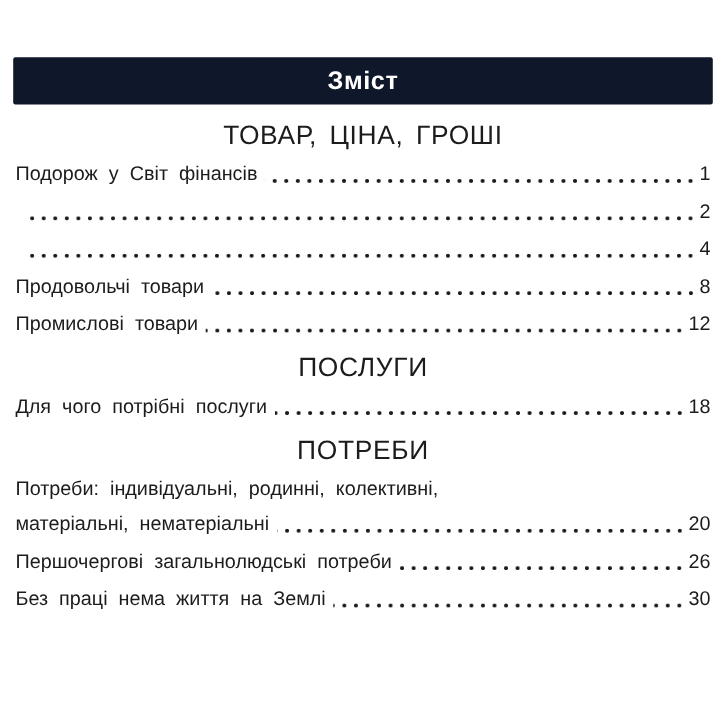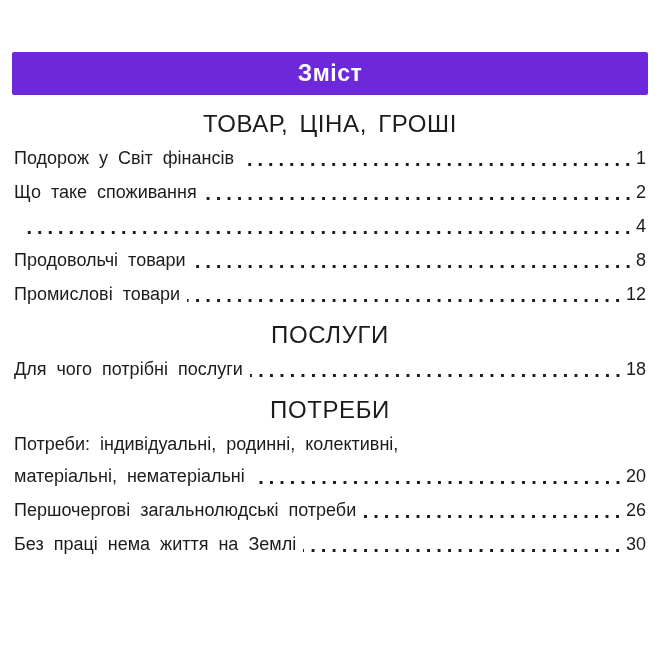--- a/index.html
+++ b/index.html
@@ -13,21 +13,21 @@
     height: 650px;
     background: #ffffff;
     font-family: "Liberation Sans", "DejaVu Sans", sans-serif;
     color: #1c1c1c;
     overflow: hidden;
     box-sizing: border-box;
   }
   .banner {
     margin: 52px 11px 0 12px;
     height: 43px;
-    background: #6d28d9;
+    background: #0f172a;
     border-radius: 2px;
     display: flex;
     align-items: center;
     justify-content: center;
   }
   .banner-title {
     color: #ffffff;
     font-size: 23px;
     font-weight: bold;
     letter-spacing: 0.5px;
@@ -87,21 +87,20 @@
   <div class="content">
 
     <div class="sec-heading">ТОВАР, ЦІНА, ГРОШІ</div>
 
     <div class="toc-row">
       <span class="entry-title">Подорож у Світ фінансів</span>
       <span class="dot-leader"></span>
       <span class="page-num">1</span>
     </div>
     <div class="toc-row">
-      <span class="entry-title">Що таке споживання</span>
       <span class="dot-leader"></span>
       <span class="page-num">2</span>
     </div>
     <div class="toc-row">
       <span class="dot-leader"></span>
       <span class="page-num">4</span>
     </div>
     <div class="toc-row">
       <span class="entry-title">Продовольчі товари</span>
       <span class="dot-leader"></span>

